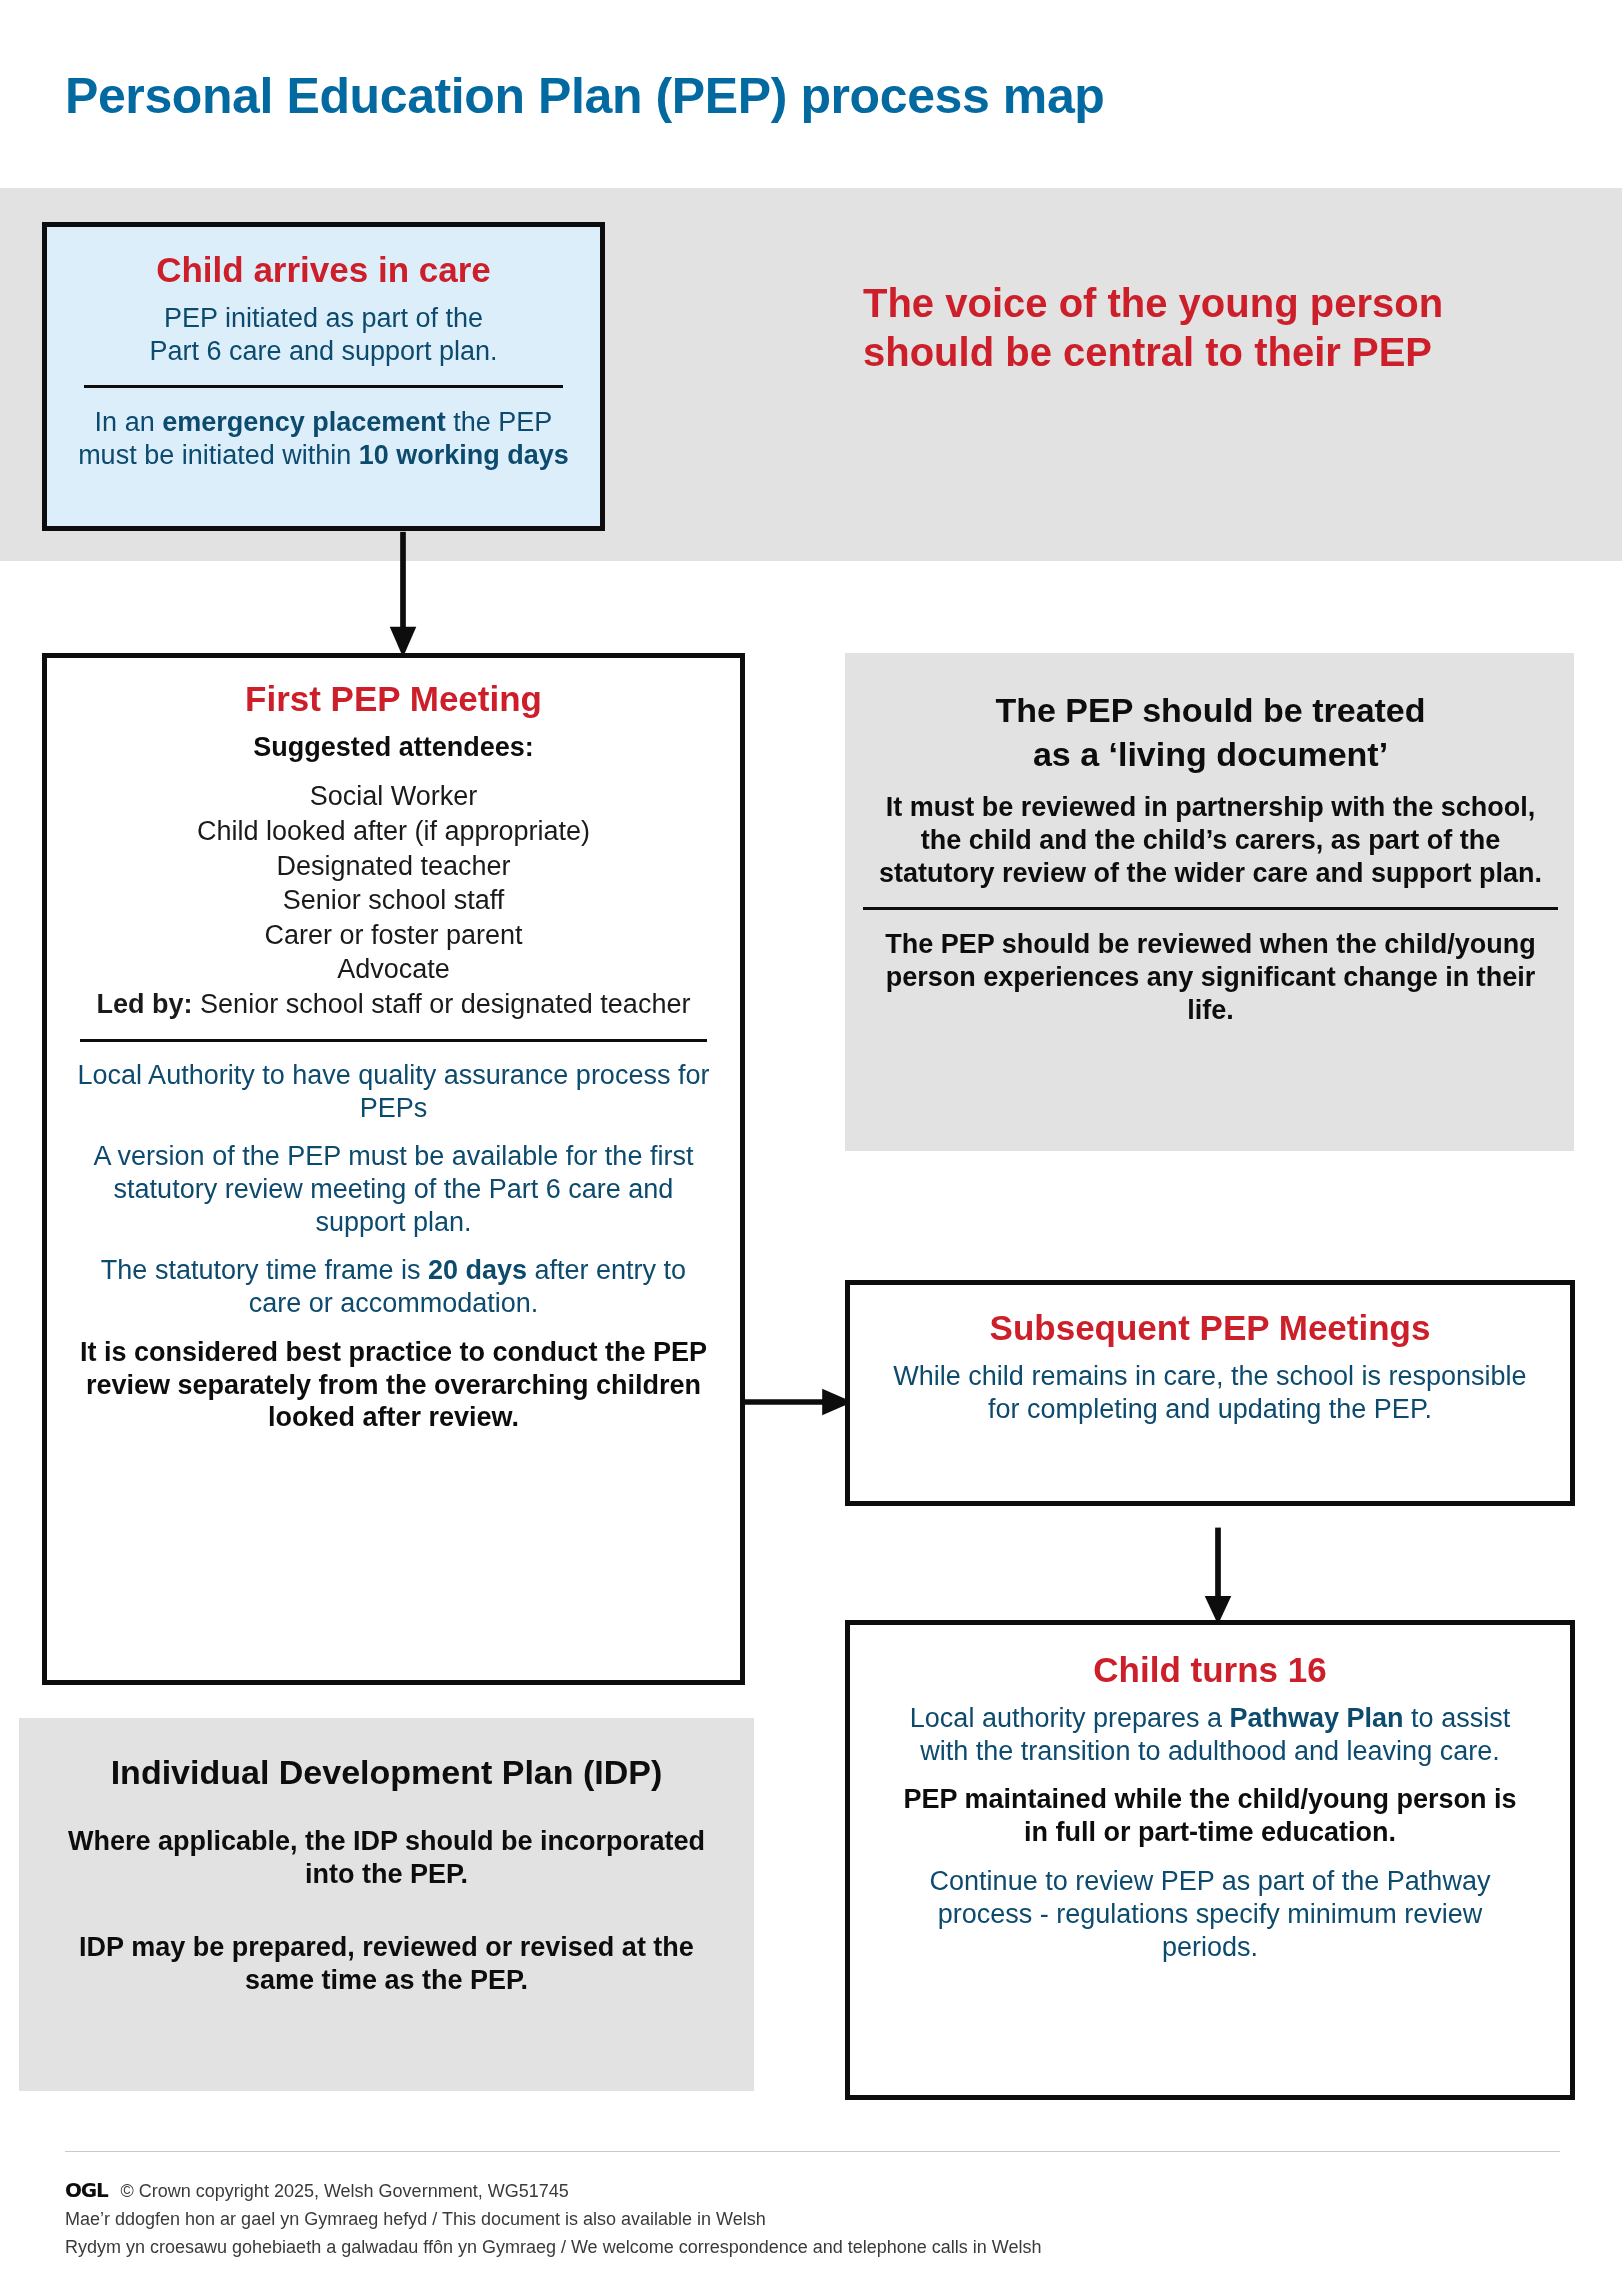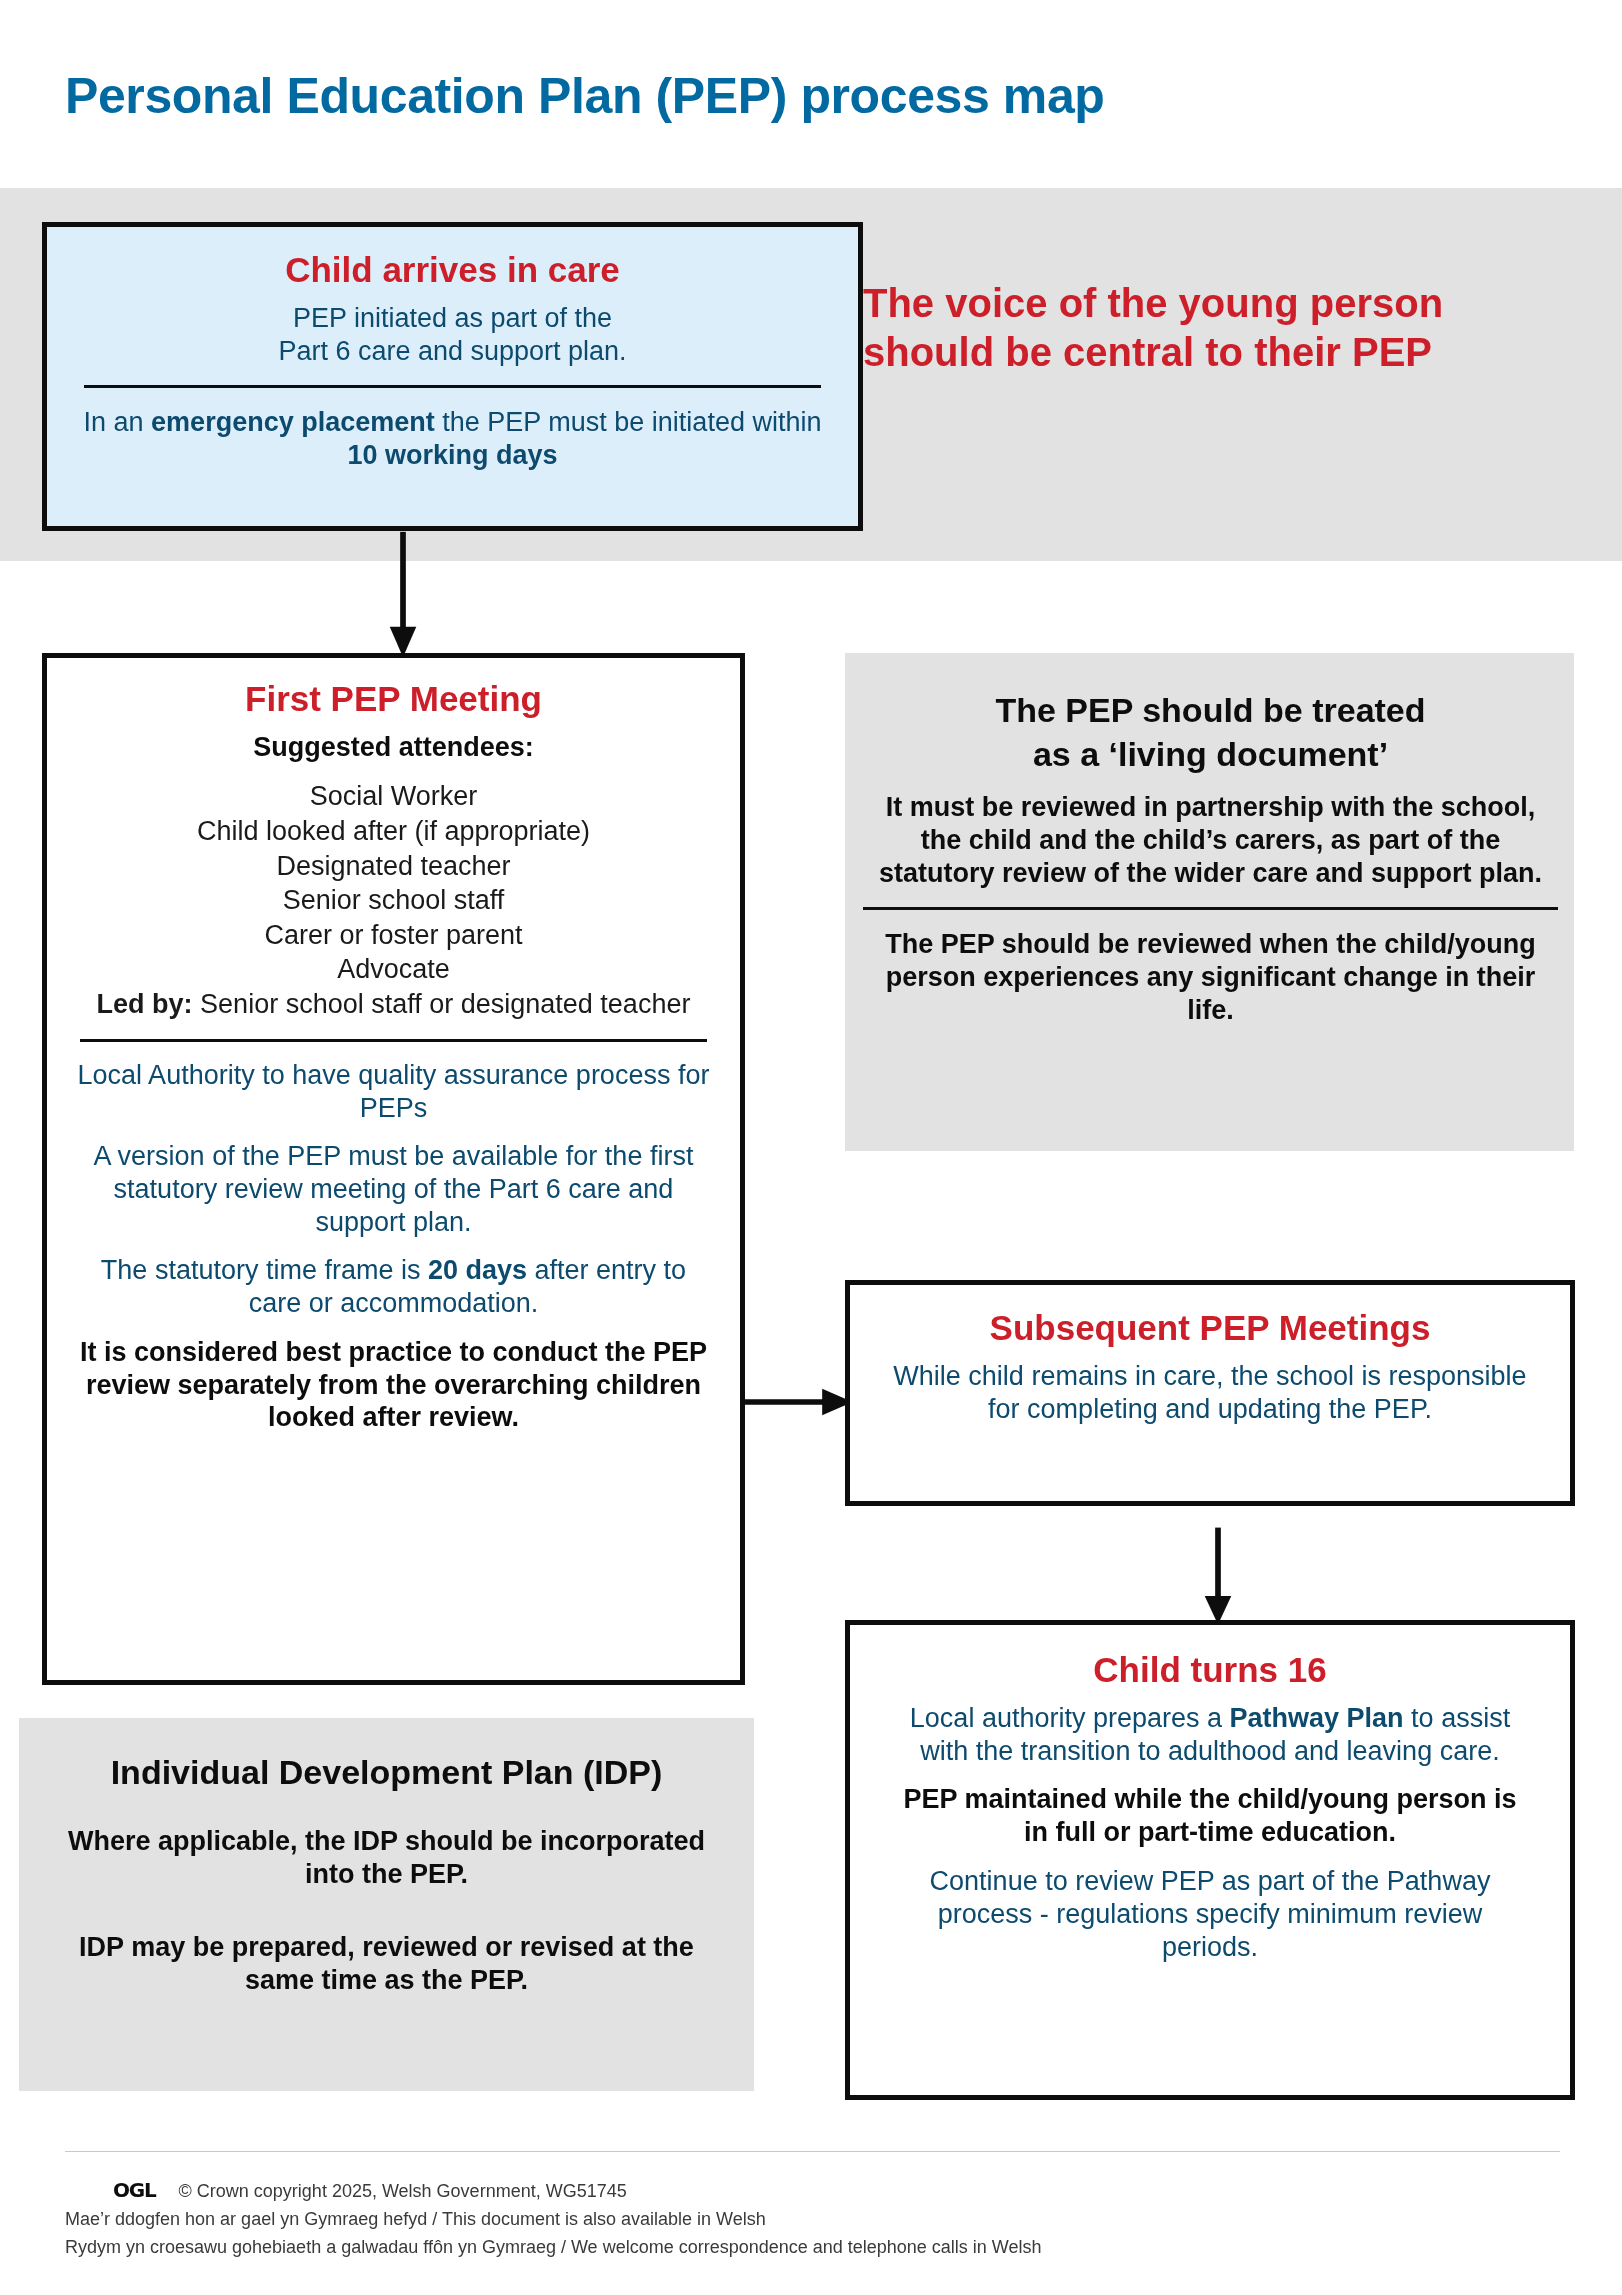--- a/index.html
+++ b/index.html
@@ -40,21 +40,21 @@
 
   
   .flow-box {
     position: absolute;
     border: 5.8px solid #0d0d0d;
     background: #ffffff;
     box-sizing: border-box;
     text-align: center;
   }
   #box-child-arrives {
-    left: 42px; top: 222px; width: 821px; height: 309px;
+    left: 42px; top: 222px; width: 563px; height: 309px;
     background: #ddeefb;
     padding: 23px 29px 0 29px;
   }
   #box-first-pep {
     left: 42px; top: 653px; width: 703px; height: 1032px;
     padding: 21px 25px 0 25px;
   }
   #box-subsequent {
     left: 845px; top: 1280px; width: 730px; height: 226px;
     padding: 23px 38px 0 38px;
@@ -137,22 +137,21 @@
     left: 65px;
     top: 2175px;
     width: 1499px;
     font-size: 18px;
     line-height: 1.55;
     color: #3a3a3a;
   }
   #footer-line1 {
     display: flex;
     align-items: baseline;
-    gap: 23px;
-    margin-left: 48px;
+    gap: 13px;
   }
   #ogl-logo {
     font-weight: bold;
     font-size: 20px;
     letter-spacing: -1.2px;
     color: #0d0d0d;
     font-family: "DejaVu Sans", sans-serif;
   }
 </style>
 </head>

